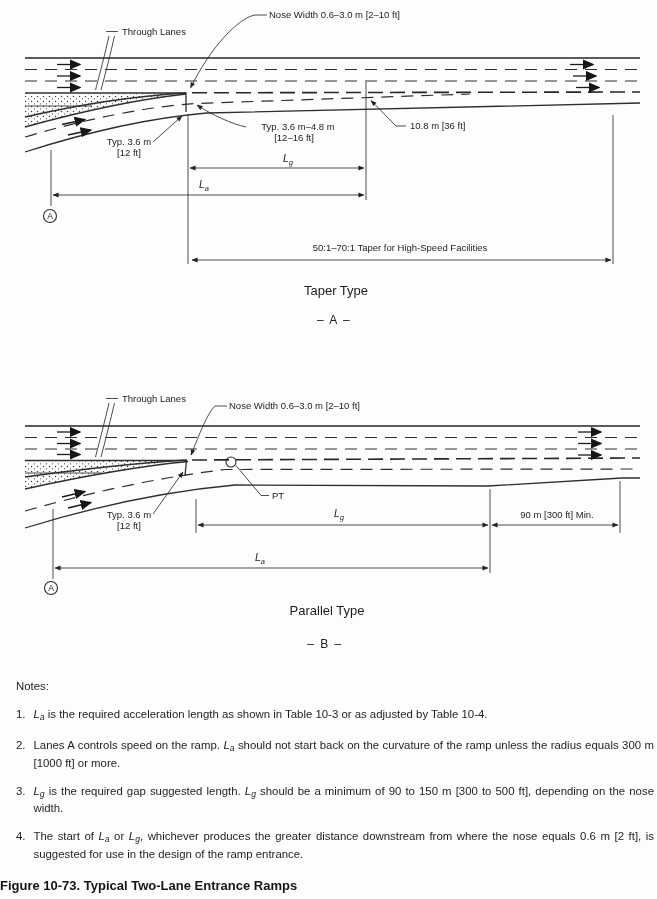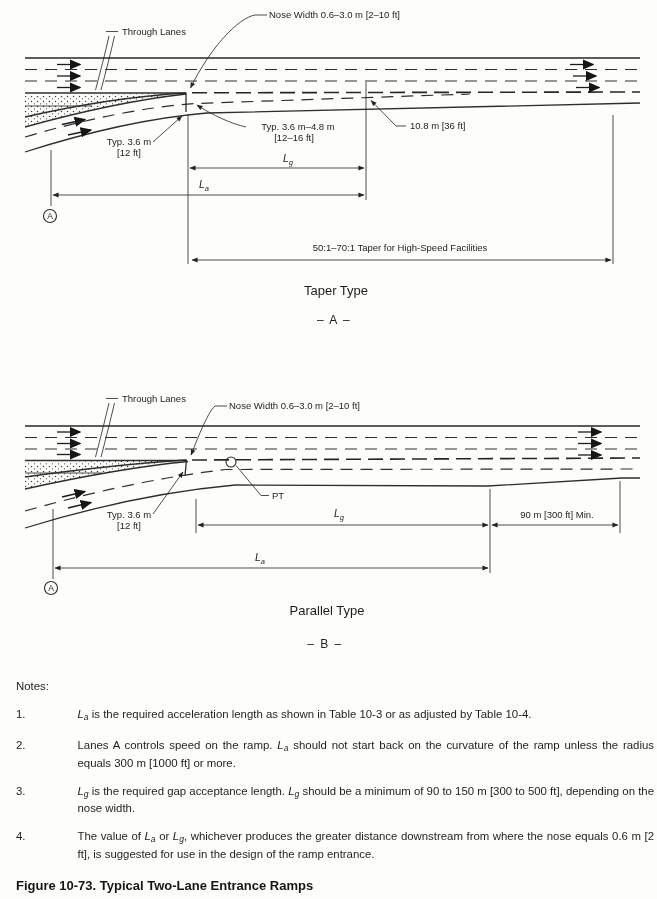--- a/index.html
+++ b/index.html
@@ -20,24 +20,24 @@
   .edge  { stroke:#2e2e2e; stroke-width:1.3; fill:none; }
   .edge2 { stroke:#262626; stroke-width:1.5; fill:none; }
   .lane  { stroke:#2e2e2e; stroke-width:1.2; fill:none; stroke-dasharray:12 8; }
   .lanehv{ stroke:#262626; stroke-width:1.6; fill:none; stroke-dasharray:15 7; }
   .thin  { stroke:#2e2e2e; stroke-width:0.85; fill:none; }
   .flow  { stroke:#1c1c1c; stroke-width:1.3; fill:none; }
 
   .notes { padding:19px 3px 0 16px; font-size:11.4px; line-height:14.5px; color:#1e1e1e; }
   .note  { display:flex; margin-top:13.5px; }
   .note-num { width:17.5px; flex:none; }
-  .note-text{ flex:1; text-align:justify;margin-left:44px; }
+  .note-text{ flex:1; text-align:justify; }
   .v  { font-style:italic; }
   .vs { font-style:italic; font-size:8.6px; vertical-align:-2px; }
-  .caption { margin-top:17px; padding-left:16px; font-weight:bold; font-size:13px; color:#151515; }
+  .caption { margin-top:17px; font-weight:bold; font-size:13px; color:#151515; }
 </style>
 </head>
 <body>
 
 <svg width="657" height="660" viewBox="0 0 657 660">
   <defs>
     <marker id="dimArrow" viewBox="0 0 10 10" refX="9.3" refY="5" markerWidth="9" markerHeight="7" orient="auto-start-reverse">
       <path d="M0,1 L10,5 L0,9 Z" fill="#222"></path>
     </marker>
     <marker id="flowArrow" viewBox="0 0 9 8" refX="8" refY="4" markerWidth="9" markerHeight="8" orient="auto">
@@ -197,21 +197,21 @@
   <div class="note">
     <span class="note-num">1.</span>
     <span class="note-text"><span class="v">L</span><span class="vs">a</span><span> is the required acceleration length as shown in Table 10-3 or as adjusted by Table 10-4.</span></span>
   </div>
   <div class="note">
     <span class="note-num">2.</span>
     <span class="note-text"><span>Lanes A controls speed on the ramp. </span><span class="v">L</span><span class="vs">a</span><span> should not start back on the curvature of the ramp unless the radius equals 300 m [1000 ft] or more.</span></span>
   </div>
   <div class="note">
     <span class="note-num">3.</span>
-    <span class="note-text"><span class="v">L</span><span class="vs">g</span><span> is the required gap acceptance length. </span><span class="v">L</span><span class="vs">g</span><span> should be a minimum of 90 to 150 m [300 to 500 ft], depending on the nose width.</span></span>
+    <span class="note-text"><span class="v">L</span><span class="vs">g</span><span> is the required gap suggested length. </span><span class="v">L</span><span class="vs">g</span><span> should be a minimum of 90 to 150 m [300 to 500 ft], depending on the nose width.</span></span>
   </div>
   <div class="note">
     <span class="note-num">4.</span>
-    <span class="note-text"><span>The value of </span><span class="v">L</span><span class="vs">a</span><span> or </span><span class="v">L</span><span class="vs">g</span><span>, whichever produces the greater distance downstream from where the nose equals 0.6 m [2 ft], is suggested for use in the design of the ramp entrance.</span></span>
+    <span class="note-text"><span>The start of </span><span class="v">L</span><span class="vs">a</span><span> or </span><span class="v">L</span><span class="vs">g</span><span>, whichever produces the greater distance downstream from where the nose equals 0.6 m [2 ft], is suggested for use in the design of the ramp entrance.</span></span>
   </div>
 </div>
 
 <div class="caption">Figure 10-73. Typical Two-Lane Entrance Ramps</div>
 
 </body></html>

